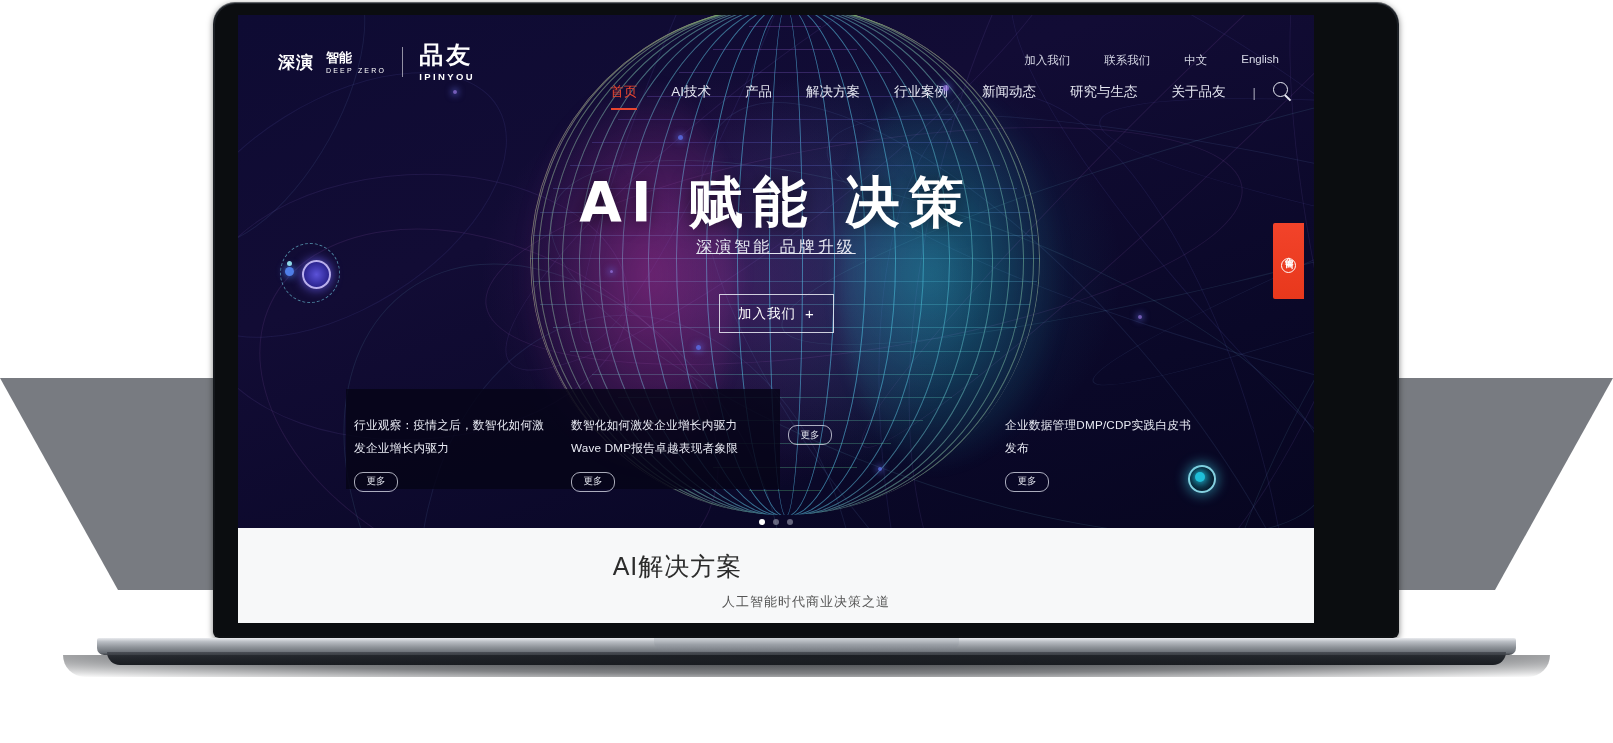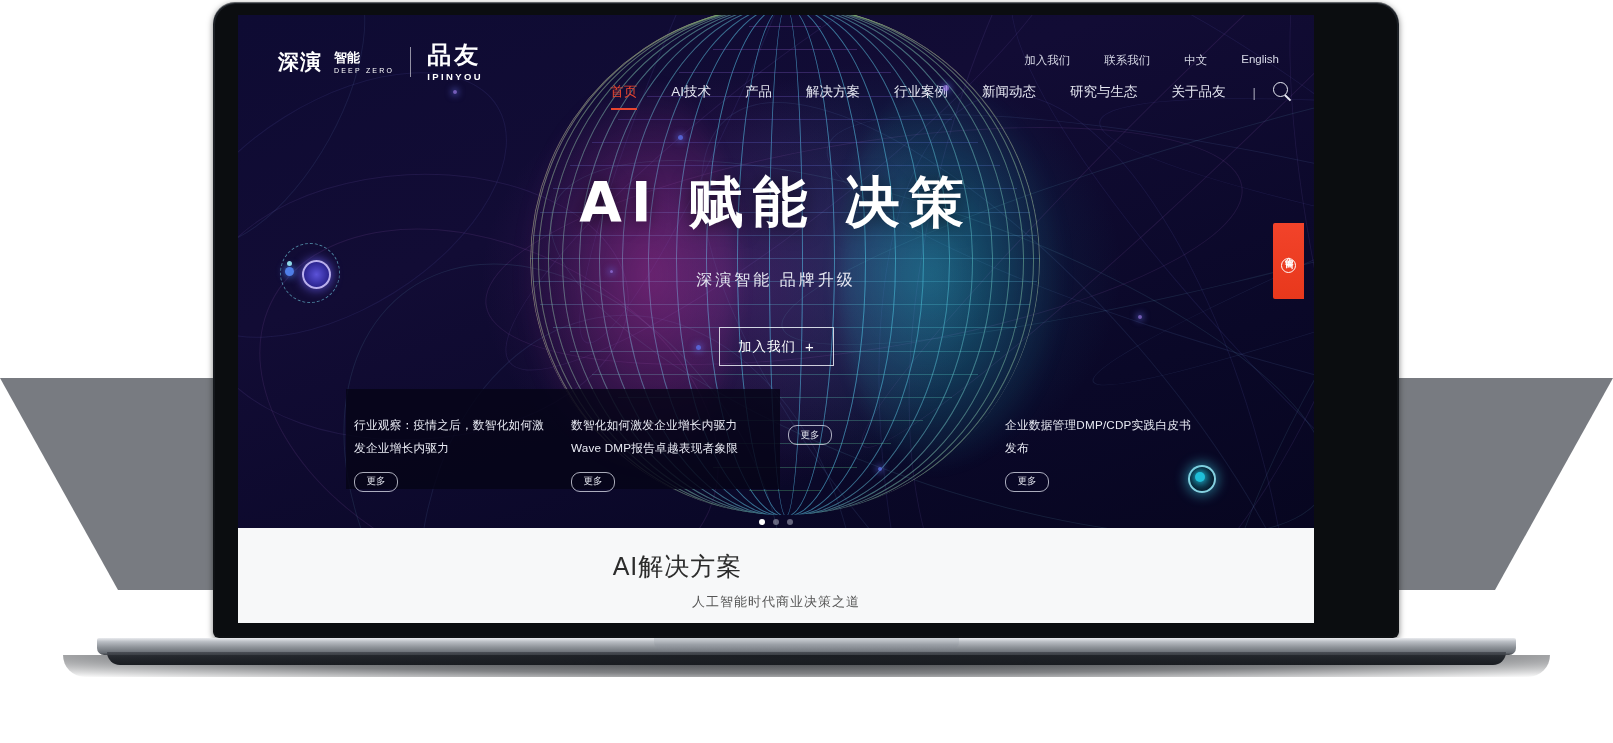--- a/index.html
+++ b/index.html
@@ -123,21 +123,21 @@
     box-shadow:0 0 12px 3px rgba(60,200,220,.45);
   }
   #teal-ring-inner{
     position:absolute;left:957px;top:457px;width:10px;height:10px;border-radius:50%;
     background:#1fbfd8;box-shadow:0 0 7px 2px rgba(31,191,216,.8);
   }
 
   
   #logo{position:absolute;left:40px;top:28px;display:flex;align-items:center;gap:12px;}
   .logo-cn{
-    color:#fff;font-size:21px;font-weight:bold;letter-spacing:1px;
+    color:#fff;font-size:17px;font-weight:bold;letter-spacing:1px;
     font-family:"DejaVu Sans","Liberation Sans",sans-serif;
   }
   .logo-sub{display:flex;flex-direction:column;line-height:1;}
   .logo-sub .s1{color:#fff;font-size:13px;font-weight:bold;letter-spacing:0px;}
   .logo-sub .s2{color:#fff;font-size:7px;letter-spacing:2.2px;margin-top:3px;}
   #logo-div{width:1px;height:30px;background:rgba(255,255,255,.55);margin:0 4px;}
   .logo-r{display:flex;flex-direction:column;line-height:1;}
   .logo-r .r1{color:#fff;font-size:24px;font-weight:bold;letter-spacing:3px;}
   .logo-r .r2{color:#fff;font-size:9.5px;font-weight:bold;letter-spacing:2.4px;margin-top:5px;}
 
@@ -161,21 +161,21 @@
   #search-btn .handle{position:absolute;left:13px;top:13px;width:8px;height:1.7px;background:#e8eaf4;transform:rotate(45deg);transform-origin:0 50%;}
 
   
   #hero-copy{position:absolute;left:0;top:160px;width:1076px;text-align:center;}
   #hero-title{
     color:#fff;font-size:55px;font-weight:bold;letter-spacing:9px;line-height:1;
     text-shadow:0 2px 18px rgba(0,0,0,.55);
     font-family:"DejaVu Sans","Liberation Sans",sans-serif;
   }
   #hero-sub{
-    margin-top:40px;color:#e4e6f0;font-size:16px;letter-spacing:3px;
+    margin-top:7px;color:#e4e6f0;font-size:16px;letter-spacing:3px;text-decoration:underline;
   }
   #hero-cta{
     margin:36px auto 0;width:113px;height:37px;border:1px solid rgba(235,237,246,.85);
     display:flex;align-items:center;justify-content:center;gap:9px;cursor:pointer;
   }
   #hero-cta .lbl{color:#fff;font-size:13.5px;letter-spacing:1px;}
   #hero-cta .plus{color:#fff;font-size:15px;line-height:1;}
 
   
   #cards{position:absolute;left:108px;top:374px;width:870px;height:100px;display:flex;}
@@ -219,21 +219,21 @@
   
   #white{
     position:absolute;left:0;top:513px;width:1076px;height:95px;background:#f7f8f9;
   }
   #sec-title{
     position:absolute;top:22px;width:879px;text-align:center;color:#2c2c2c;
     font-size:25px;letter-spacing:1px;
   }
   #sec-sub{
     position:absolute;top:65px;width:1076px;text-align:center;color:#555;
-    font-size:13px;letter-spacing:1px;
+    font-size:13px;letter-spacing:1px;padding-left:30px;
   }
 </style>
 </head>
 <body>
 
 <div id="laptop">
 
   <div class="shadow-wedge" id="wedge-left"></div>
   <div class="shadow-wedge" id="wedge-right"></div>
 

